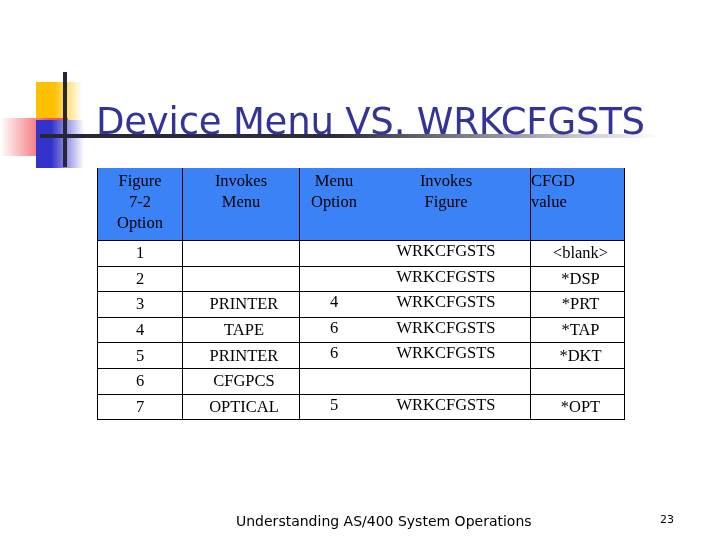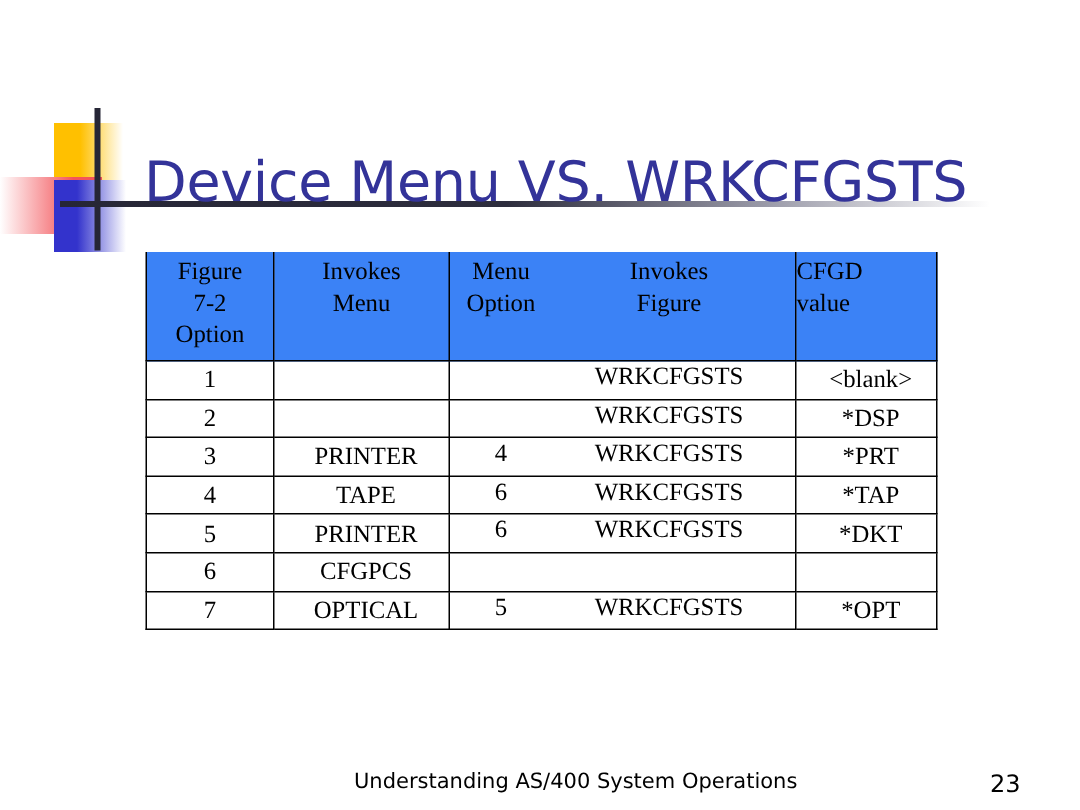--- a/index.html
+++ b/index.html
@@ -139,21 +139,21 @@
     top: 513px;
     font-size: 14px;
     color: #000000;
     font-family: "DejaVu Sans", sans-serif;
     white-space: nowrap;
   }
   #page-number {
     position: absolute;
     left: 660px;
     top: 513px;
-    font-size: 16px;
+    font-size: 11px;
     color: #000000;
     font-family: "DejaVu Sans", sans-serif;
   }
 </style>
 </head>
 <body>
 
 <div id="logo-cluster">
   <div class="logo-sq" id="logo-yellow"></div>
   <div class="logo-sq" id="logo-red"></div>

